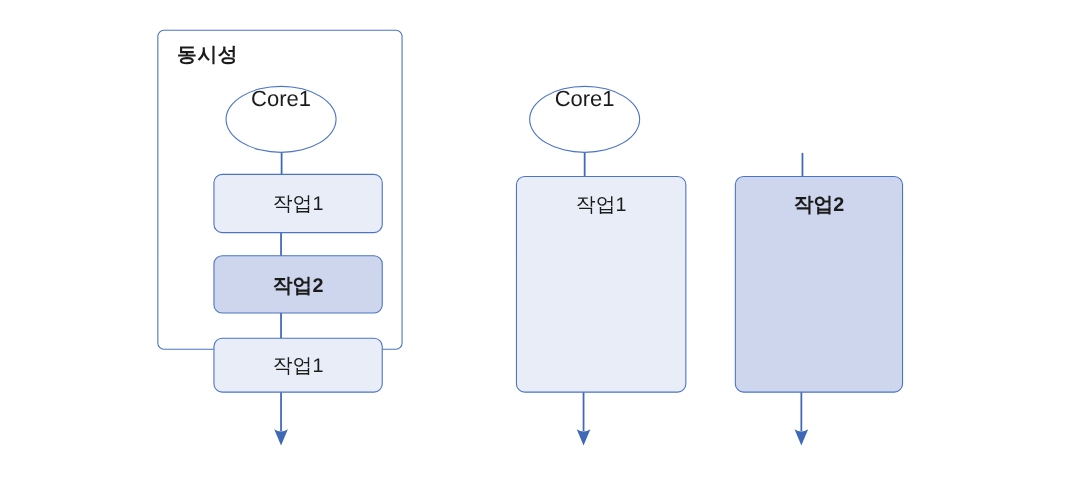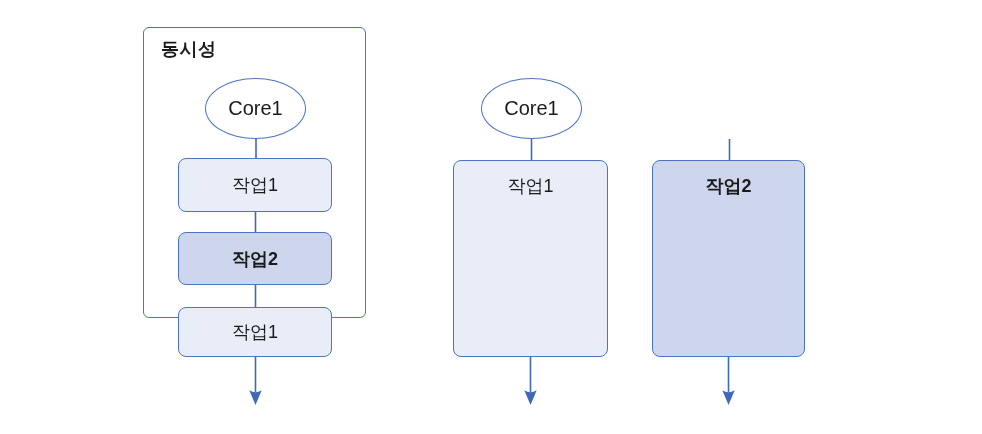--- a/index.html
+++ b/index.html
@@ -39,33 +39,34 @@
     font-weight:bold;
     color:var(--text-dark);
     letter-spacing:0.5px;
   }
   .core-node{
     position:absolute;
     width:101px;height:61px;
     border:1.5px solid var(--border-blue);
     border-radius:50%;
     background:var(--ellipse-fill);
-    display:flex;align-items:center;justify-content:center;
+    display:flex;justify-content:center;
     font-size:20px;
     color:var(--text-dark);
     z-index:2;
   }
   .task-box{
     position:absolute;
     border:1.5px solid var(--border-blue);
     border-radius:8px;
     display:flex;align-items:center;justify-content:center;
     font-size:18px;
     color:var(--text-dark);
     z-index:2;
+    margin-left:16px;
   }
   .task-box.light{background:var(--task-light);}
   .task-box.dark{background:var(--task-dark);font-weight:bold;}
   .task-box.tall{
     align-items:flex-start;
     padding-top:13px;
   }
   
   .t-l1{left:178px;top:158px;width:154px;height:54px;}
   .t-l2{left:178px;top:232px;width:154px;height:53px;}

